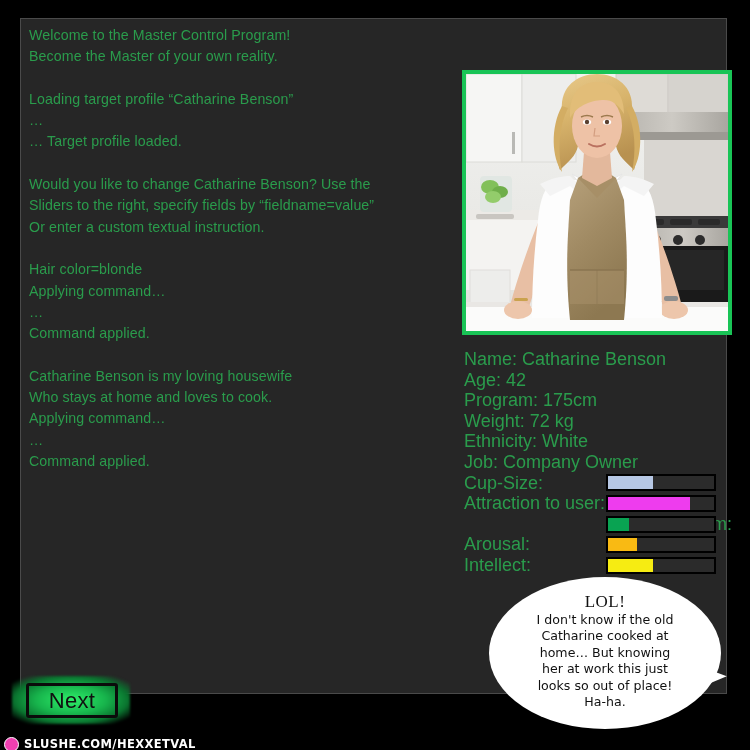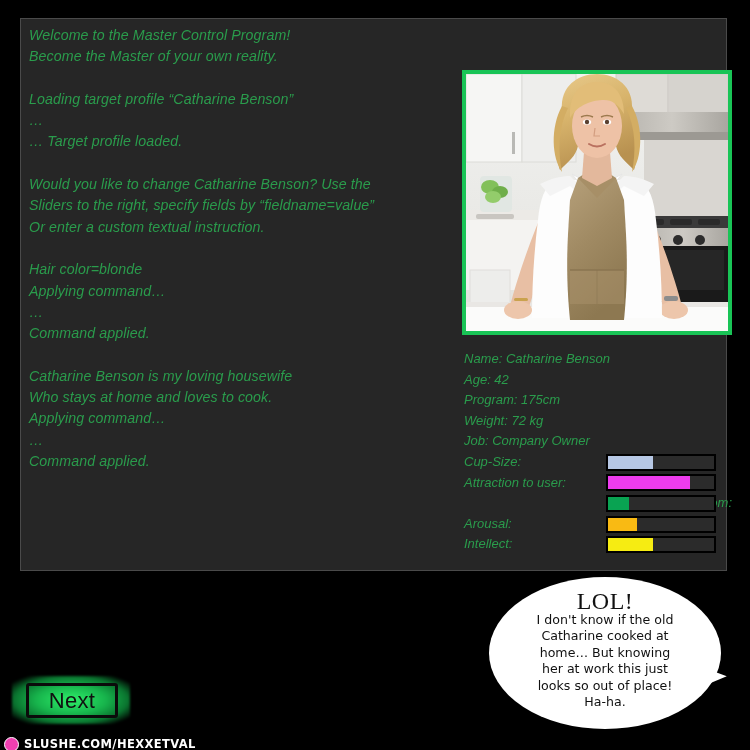--- a/index.html
+++ b/index.html
@@ -8,25 +8,24 @@
     background:#000;
     font-family:"Liberation Sans", sans-serif;
     overflow:hidden;
     position:relative;
   }
 
   
   #console-panel{
     position:absolute;
     left:20px;top:18px;
-    width:707px;height:553px;
+    width:707px;height:676px;
     background:#262626;
     border:1px solid #4a4a4a;
     box-sizing:border-box;
-    font-style:italic;
   }
 
   
   #terminal-log{
     position:absolute;
     left:8px;top:6px;
     width:410px;
     color:#2a9c4c;
     font-size:14.2px;
     line-height:21.3px;
@@ -47,21 +46,21 @@
     overflow:hidden;
   }
   #portrait-image{position:absolute;inset:0;overflow:hidden;}
 
   
   #stats-block{
     position:absolute;
     left:443px;top:330px;
     width:268px;
     color:#2a9c4c;
-    font-size:13px;
+    font-size:18px;
     line-height:20.6px;
   }
   .stat-line{display:block;white-space:nowrap;}
   .slider-row{
     display:flex;align-items:center;
     height:20.6px;
   }
   .slider-label{flex:0 0 auto;white-space:nowrap;}
   .slider-track{
     position:absolute;
@@ -99,21 +98,21 @@
     width:200px;
     text-align:center;
     color:#111;
     font-family:"DejaVu Sans", sans-serif;
     font-size:12.6px;
     line-height:16.4px;
   }
   #bubble-exclaim{
     display:block;
     font-family:"Liberation Serif", serif;
-    font-size:24px;
+    font-size:17px;
     line-height:21px;
     letter-spacing:.5px;
   }
   .bubble-line{display:block;}
 
   
   #next-button-wrap{
     position:absolute;
     left:12px;top:676px;
     width:118px;height:48px;
@@ -272,20 +271,21 @@
         <path d="M123 70 Q131 75 139 70" stroke="#b9715f" stroke-width="2" fill="none" stroke-linecap="round"></path>
       </svg>
     </div>
   </div>
 
   <div id="stats-block" style="color: rgb(42, 156, 76);">
       <span class="stat-line">Name: Catharine Benson</span>
       <span class="stat-line">Age: 42</span>
       <span class="stat-line">Program: 175cm</span>
       <span class="stat-line">Weight: 72 kg</span>
+      <span class="stat-line">Ethnicity: White</span>
       <span class="stat-line">Job: Company Owner</span>
       <div class="slider-row" style="position: relative;">
         <span class="slider-label">Cup-Size:</span>
         <div class="slider-track">
           <div class="slider-fill" style="width: 42%; background: rgb(182, 199, 228);"></div>
         </div>
       </div>
       <div class="slider-row" style="position: relative;">
         <span class="slider-label">Attraction to user:</span>
         <div class="slider-track">

